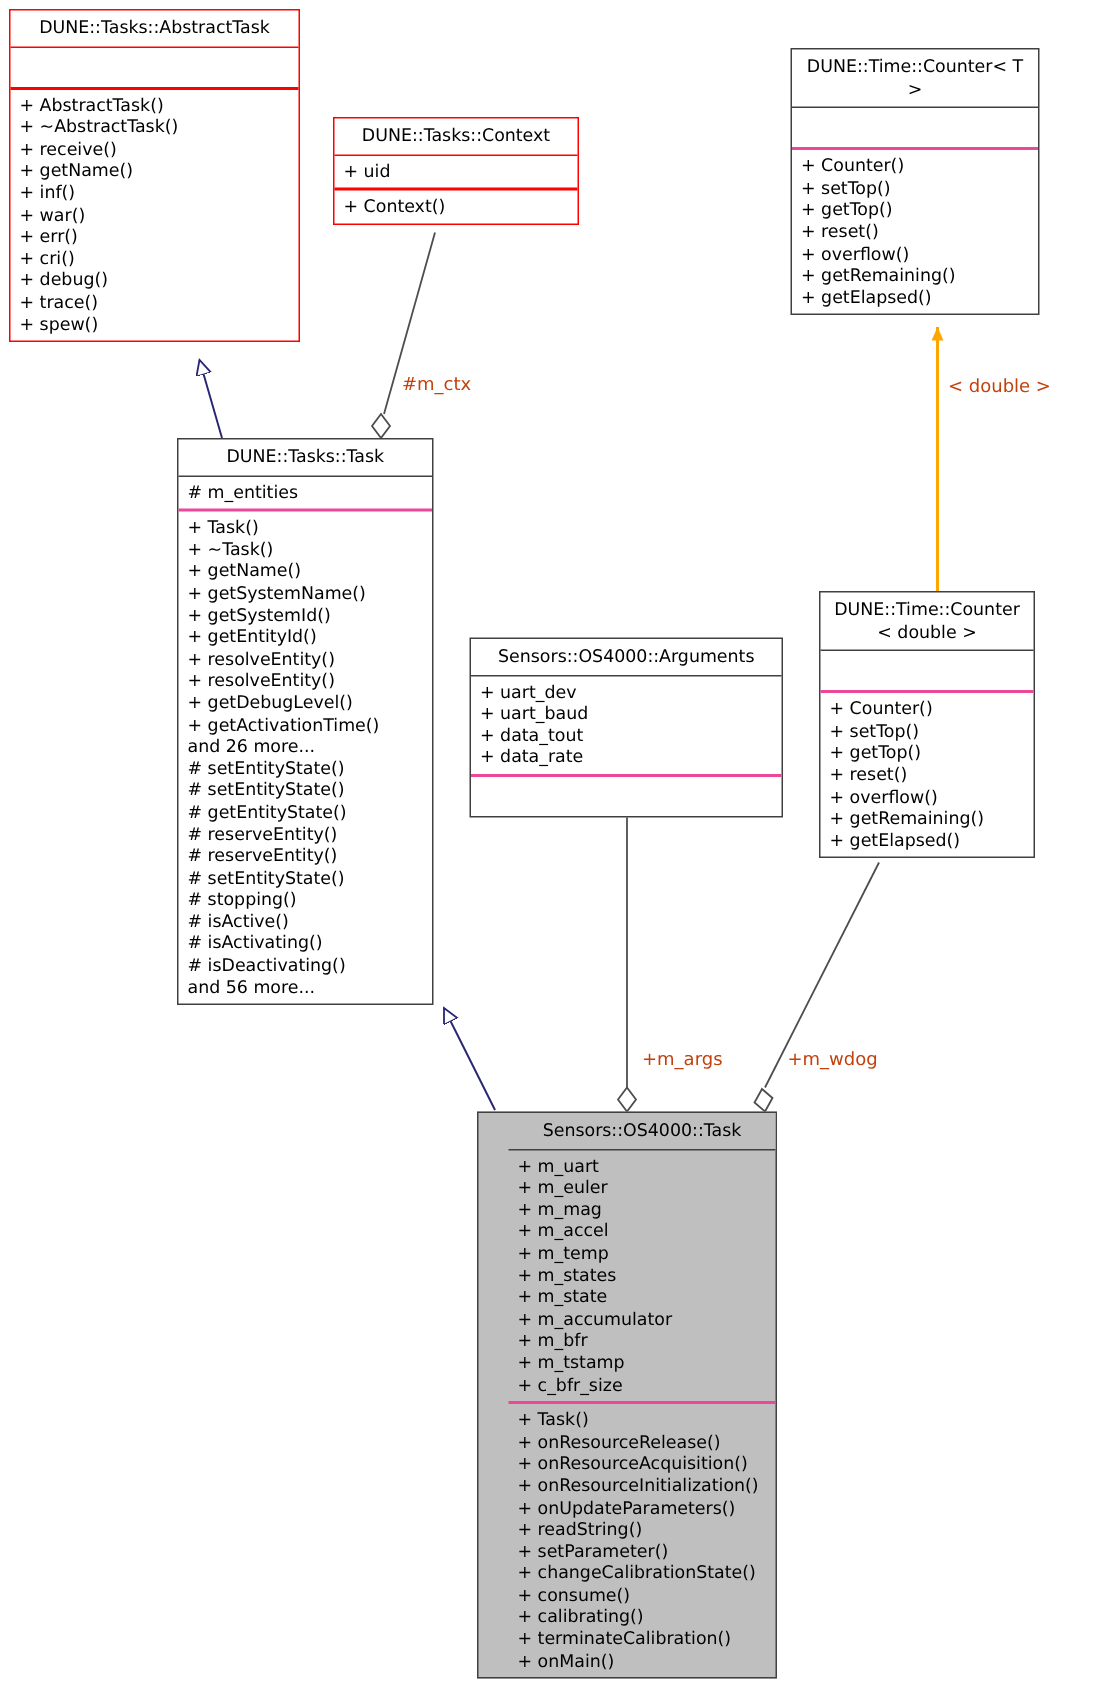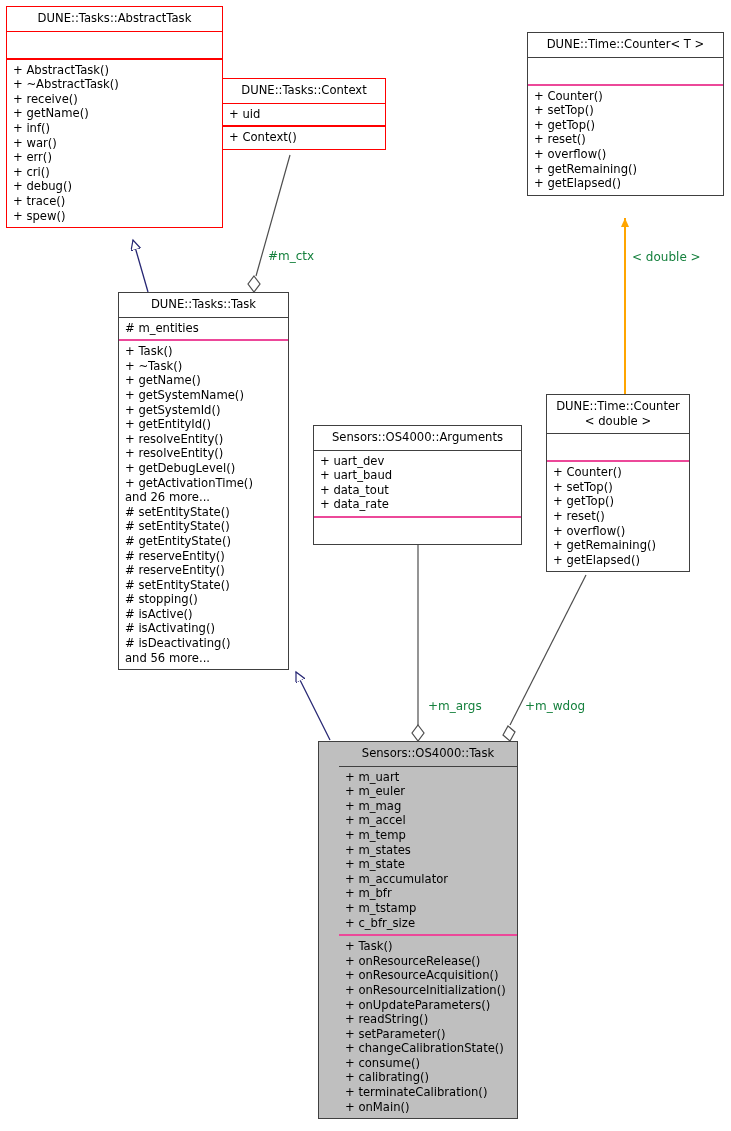--- a/index.html
+++ b/index.html
@@ -67,21 +67,21 @@
   }
   .cls-attrs.empty, .cls-ops.empty {
     min-height: 19px;
   }
   .member {
     white-space: pre;
   }
   .edge-label {
     position: absolute;
     font-size: 12px;
-    color: #15803d;
+    color: #c2410c;
     white-space: nowrap;
     z-index: 6;
   }
 </style>
 </head>
 <body>
 
 <div id="diagram">
 
   <svg class="edges" viewBox="0 0 731 1131">
@@ -115,21 +115,21 @@
       <line x1="418" y1="543" x2="418" y2="725" stroke="#4d4d4d" stroke-width="1.2"></line>
       <polygon points="418,725 424,733 418,741 412,733" fill="#ffffff" stroke="#4d4d4d" stroke-width="1.2"></polygon>
     </g>
 
     <g>
       <line x1="586" y1="575" x2="510" y2="725" stroke="#4d4d4d" stroke-width="1.2"></line>
       <polygon points="508,726 515,732 510,741 503,735" fill="#ffffff" stroke="#4d4d4d" stroke-width="1.2"></polygon>
     </g>
   </svg>
 
-  <div class="uml-class red" style="left:6px; top:6px; width:217px;">
+  <div class="uml-class red" style="left:6px; top:6px; width:194px;">
     <div class="cls-title">DUNE::Tasks::AbstractTask</div>
     <div class="cls-attrs empty"></div>
     <div class="cls-ops">
         <div class="member">+ AbstractTask()</div>
         <div class="member">+ ~AbstractTask()</div>
         <div class="member">+ receive()</div>
         <div class="member">+ getName()</div>
         <div class="member">+ inf()</div>
         <div class="member">+ war()</div>
         <div class="member">+ err()</div>
@@ -143,21 +143,21 @@
   <div class="uml-class red" style="left:222px; top:78px; width:164px;">
     <div class="cls-title">DUNE::Tasks::Context</div>
     <div class="cls-attrs">
         <div class="member">+ uid</div>
       </div>
     <div class="cls-ops">
         <div class="member">+ Context()</div>
       </div>
   </div>
 
-  <div class="uml-class" style="left:527px; top:32px; width:197px;">
+  <div class="uml-class" style="left:527px; top:32px; width:166px;">
     <div class="cls-title">DUNE::Time::Counter&lt; T &gt;</div>
     <div class="cls-attrs empty"></div>
     <div class="cls-ops">
         <div class="member">+ Counter()</div>
         <div class="member">+ setTop()</div>
         <div class="member">+ getTop()</div>
         <div class="member">+ reset()</div>
         <div class="member">+ overflow()</div>
         <div class="member">+ getRemaining()</div>
         <div class="member">+ getElapsed()</div>

